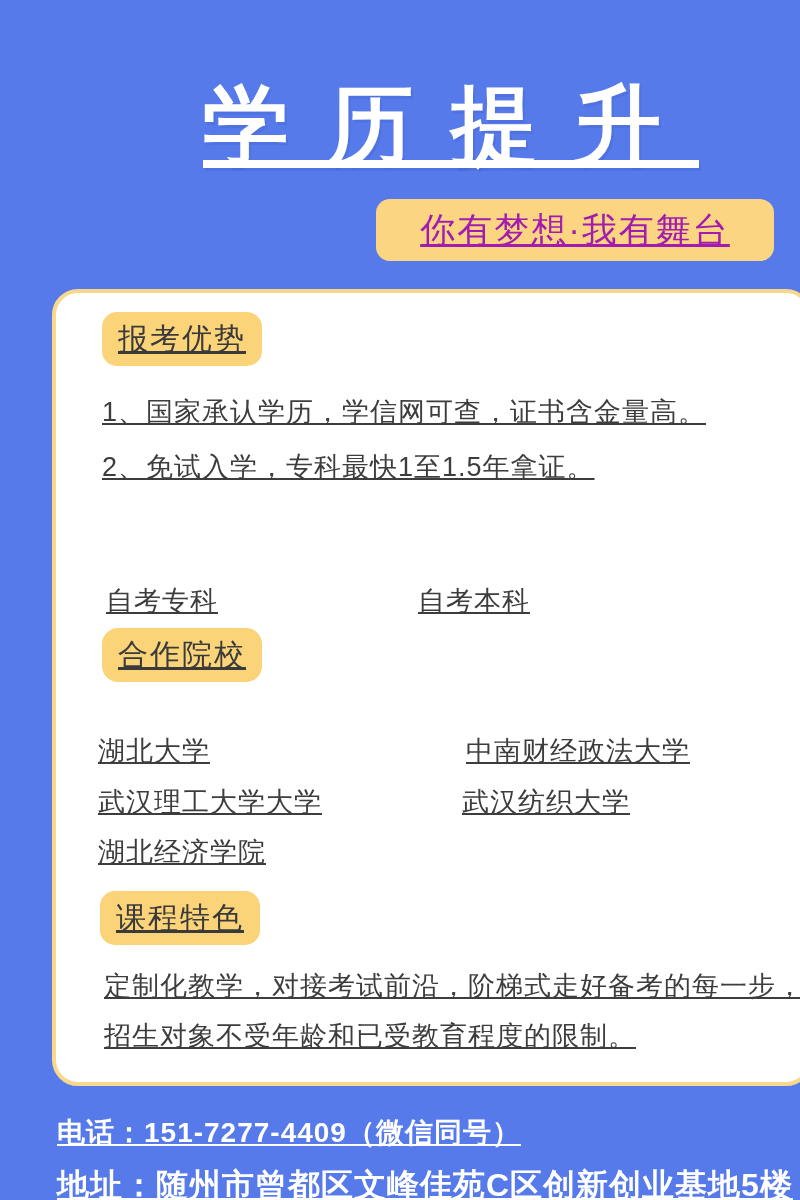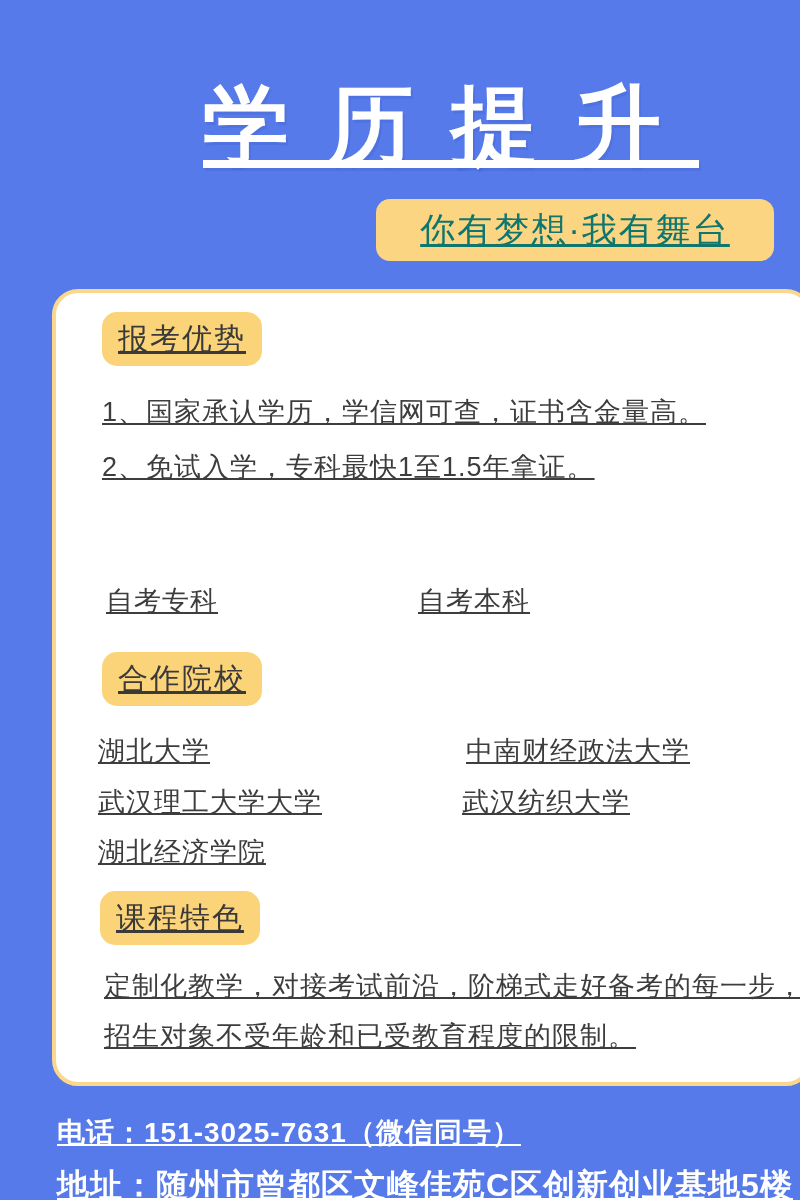--- a/index.html
+++ b/index.html
@@ -35,21 +35,21 @@
     top: 167px;
     width: 398px;
     height: 62px;
     background: #FCD583;
     border-radius: 14px;
     display: flex;
     align-items: center;
     justify-content: center;
     font-size: 35px;
     font-weight: 500;
-    color: #0f766e;
+    color: #a21caf;
     letter-spacing: 2px;
   }
   .info-card {
     position: absolute;
     left: 20px;
     top: 257px;
     width: 760px;
     height: 797px;
     background: #FFFFFF;
     border: 4px solid #F9D88E;
@@ -64,21 +64,21 @@
     display: flex;
     align-items: center;
     justify-content: center;
     font-size: 30px;
     font-weight: 500;
     color: #3A3A3A;
     letter-spacing: 2px;
   }
   .tag-advantages { left: 70px; top: 280px; }
   .tag-types      { left: 70px; top: 469px; }
-  .tag-schools    { left: 70px; top: 620px; }
+  .tag-schools    { left: 70px; top: 596px; border-radius: 16px; }
   .tag-features   { left: 68px; top: 859px; }
   .body-text {
     position: absolute;
     font-size: 27px;
     font-weight: 500;
     color: #3D3D3D;
     white-space: nowrap;
     letter-spacing: 1px;
   }
   .adv-1  { left: 70px;  top: 362px; }
@@ -125,16 +125,16 @@
   <div class="body-text sch-00">湖北大学</div>
   <div class="body-text sch-01">中南财经政法大学</div>
   <div class="body-text sch-10">武汉理工大学大学</div>
   <div class="body-text sch-11">武汉纺织大学</div>
   <div class="body-text sch-20">湖北经济学院</div>
 
   <div class="section-tag tag-features">课程特色</div>
   <div class="body-text feat-2">招生对象不受年龄和已受教育程度的限制。</div>
   <div class="body-text feat-1">定制化教学，对接考试前沿，阶梯式走好备考的每一步，</div>
 
-  <div class="footer-line phone-line">电话：151-3025-7631（微信同号）</div>
+  <div class="footer-line phone-line">电话：151-7277-4409（微信同号）</div>
   <div class="footer-line address-line">地址：随州市曾都区文峰佳苑C区创新创业基地5楼</div>
 
 </div>
 
 </body></html>

